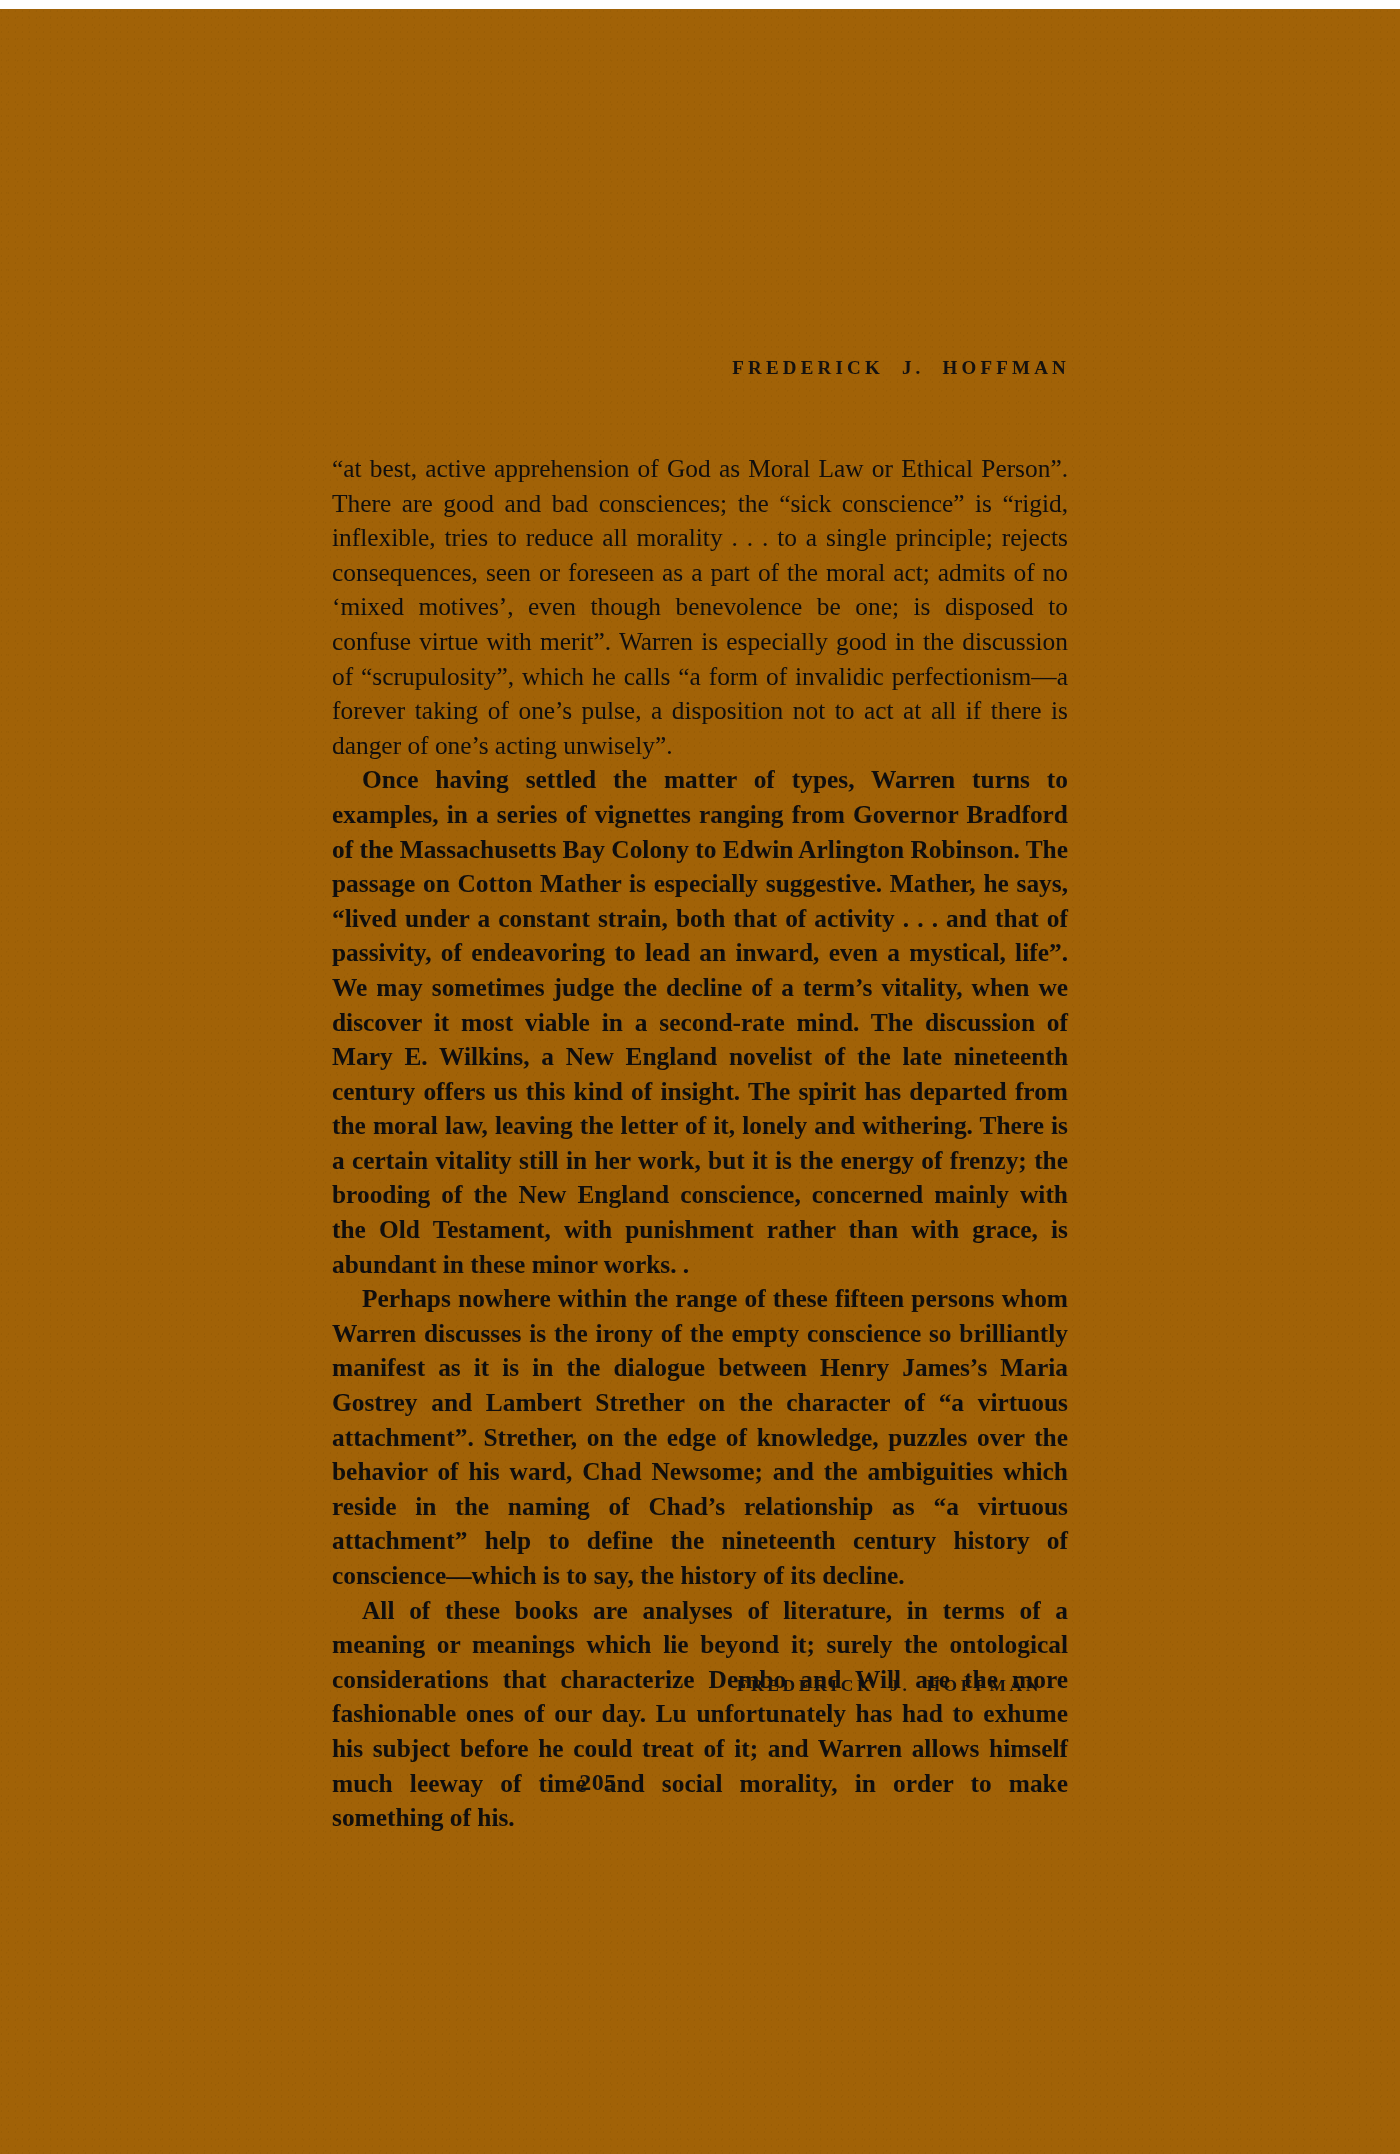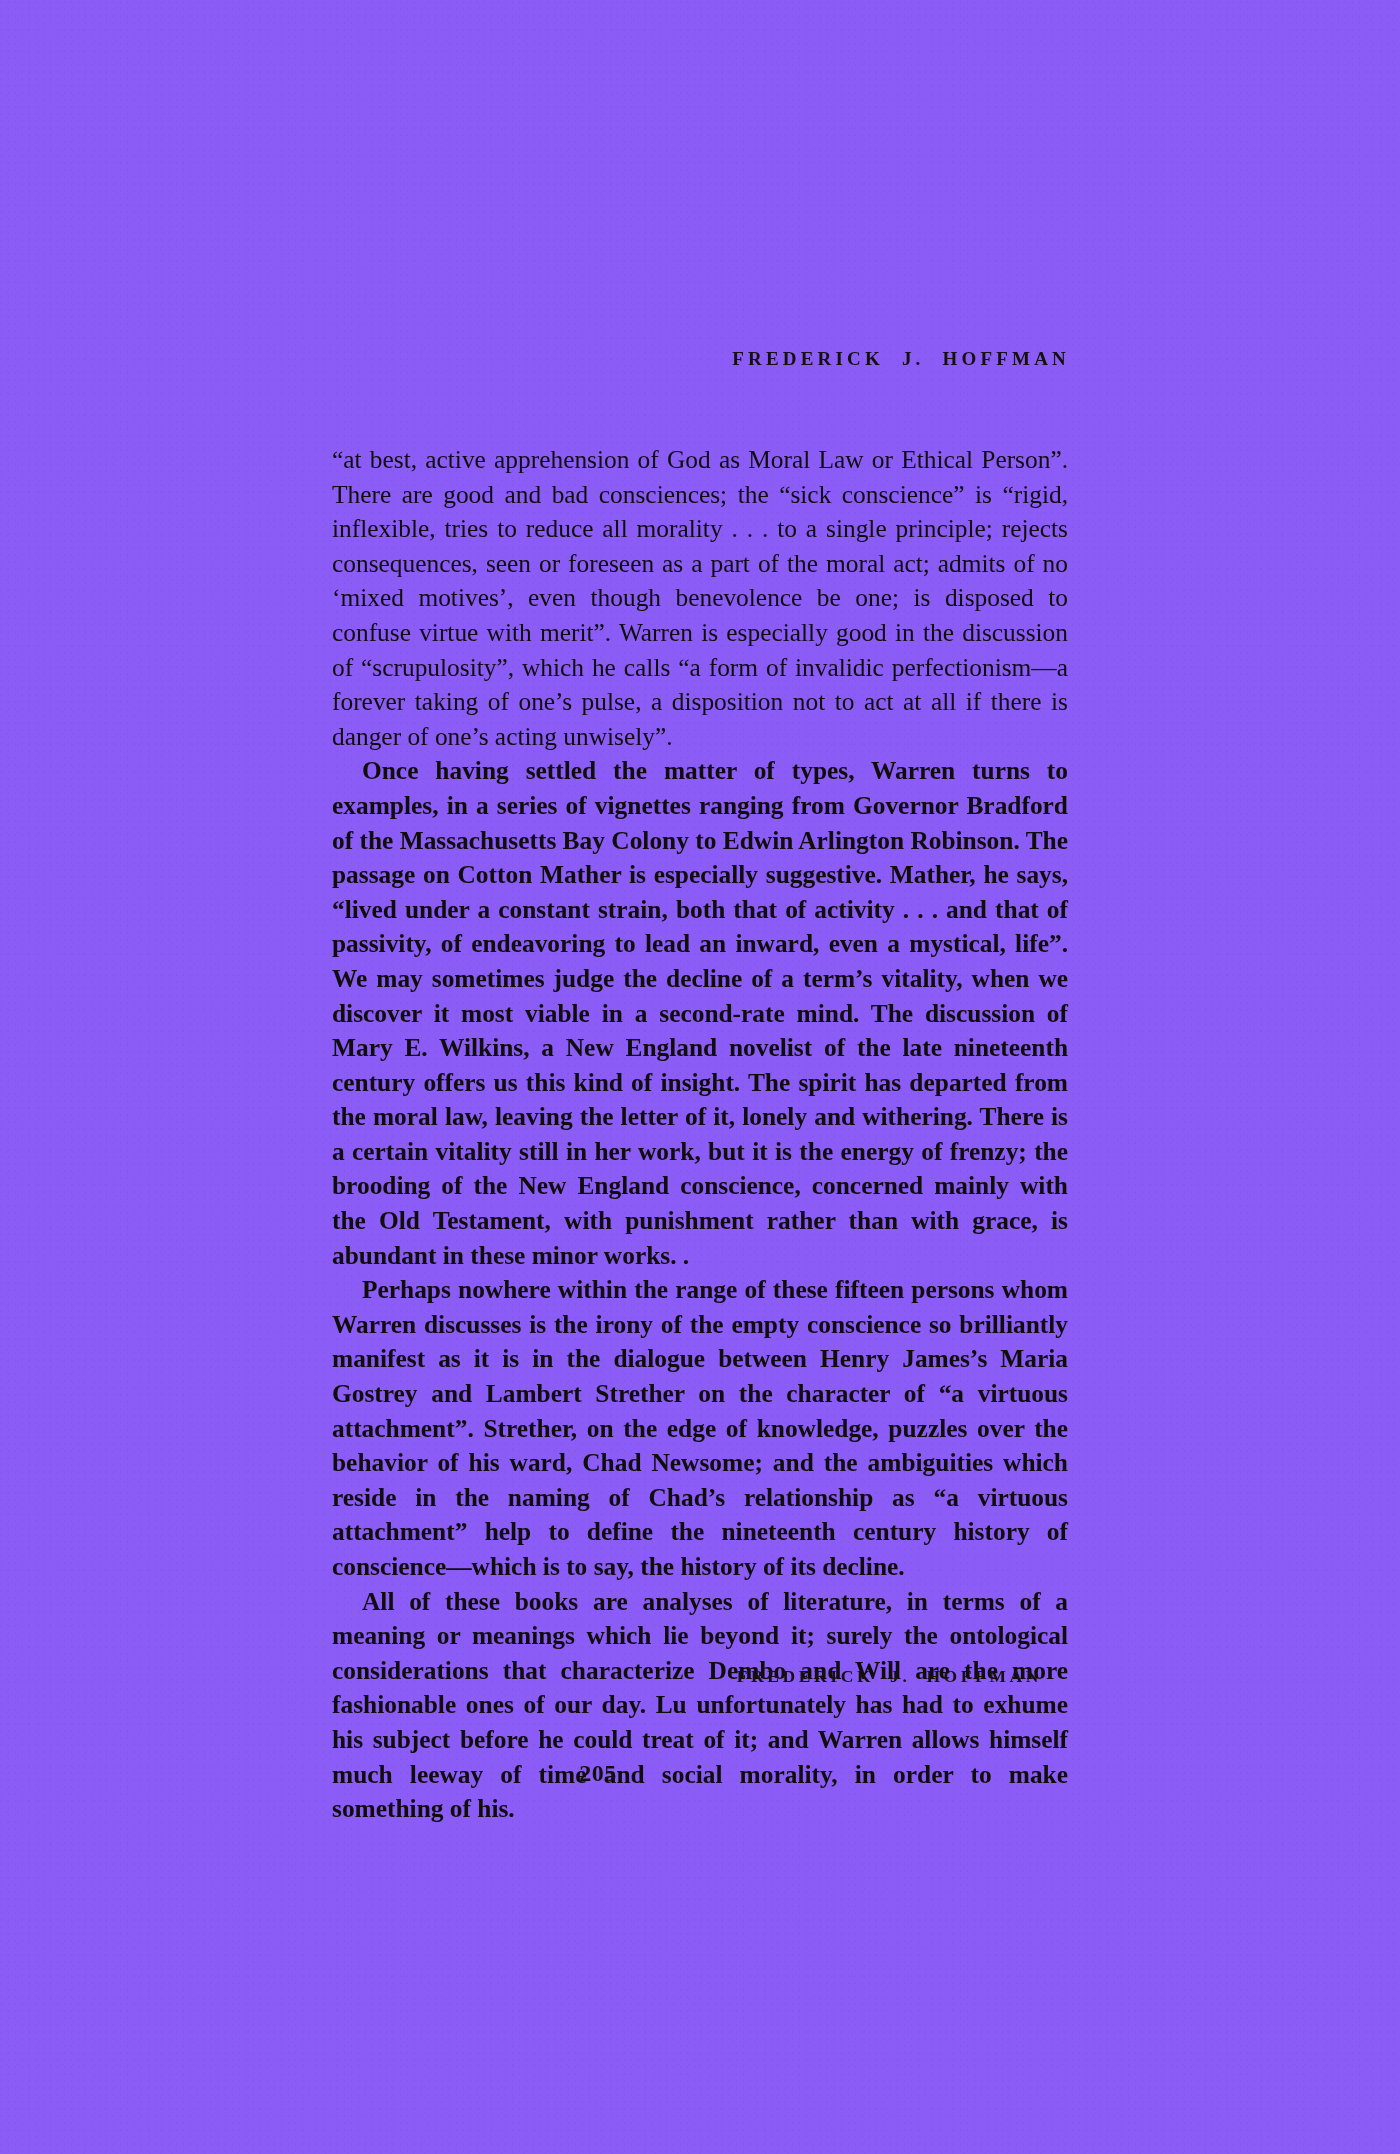--- a/index.html
+++ b/index.html
@@ -12,21 +12,22 @@
     height: 2154px;
     position: relative;
     font-family: "Liberation Serif", "DejaVu Serif", serif;
     color: #111111;
     overflow: hidden;
   }
 
   .page {
     position: absolute;
     inset: 0;
-    background: #8b5cf6;
+    background: #a16207;
+    margin-top: 9px;
   }
 
   
   .running-head {
     position: absolute;
     top: 348px;
     left: 330px;
     width: 740px;
     text-align: right;
     font-size: 19px;

